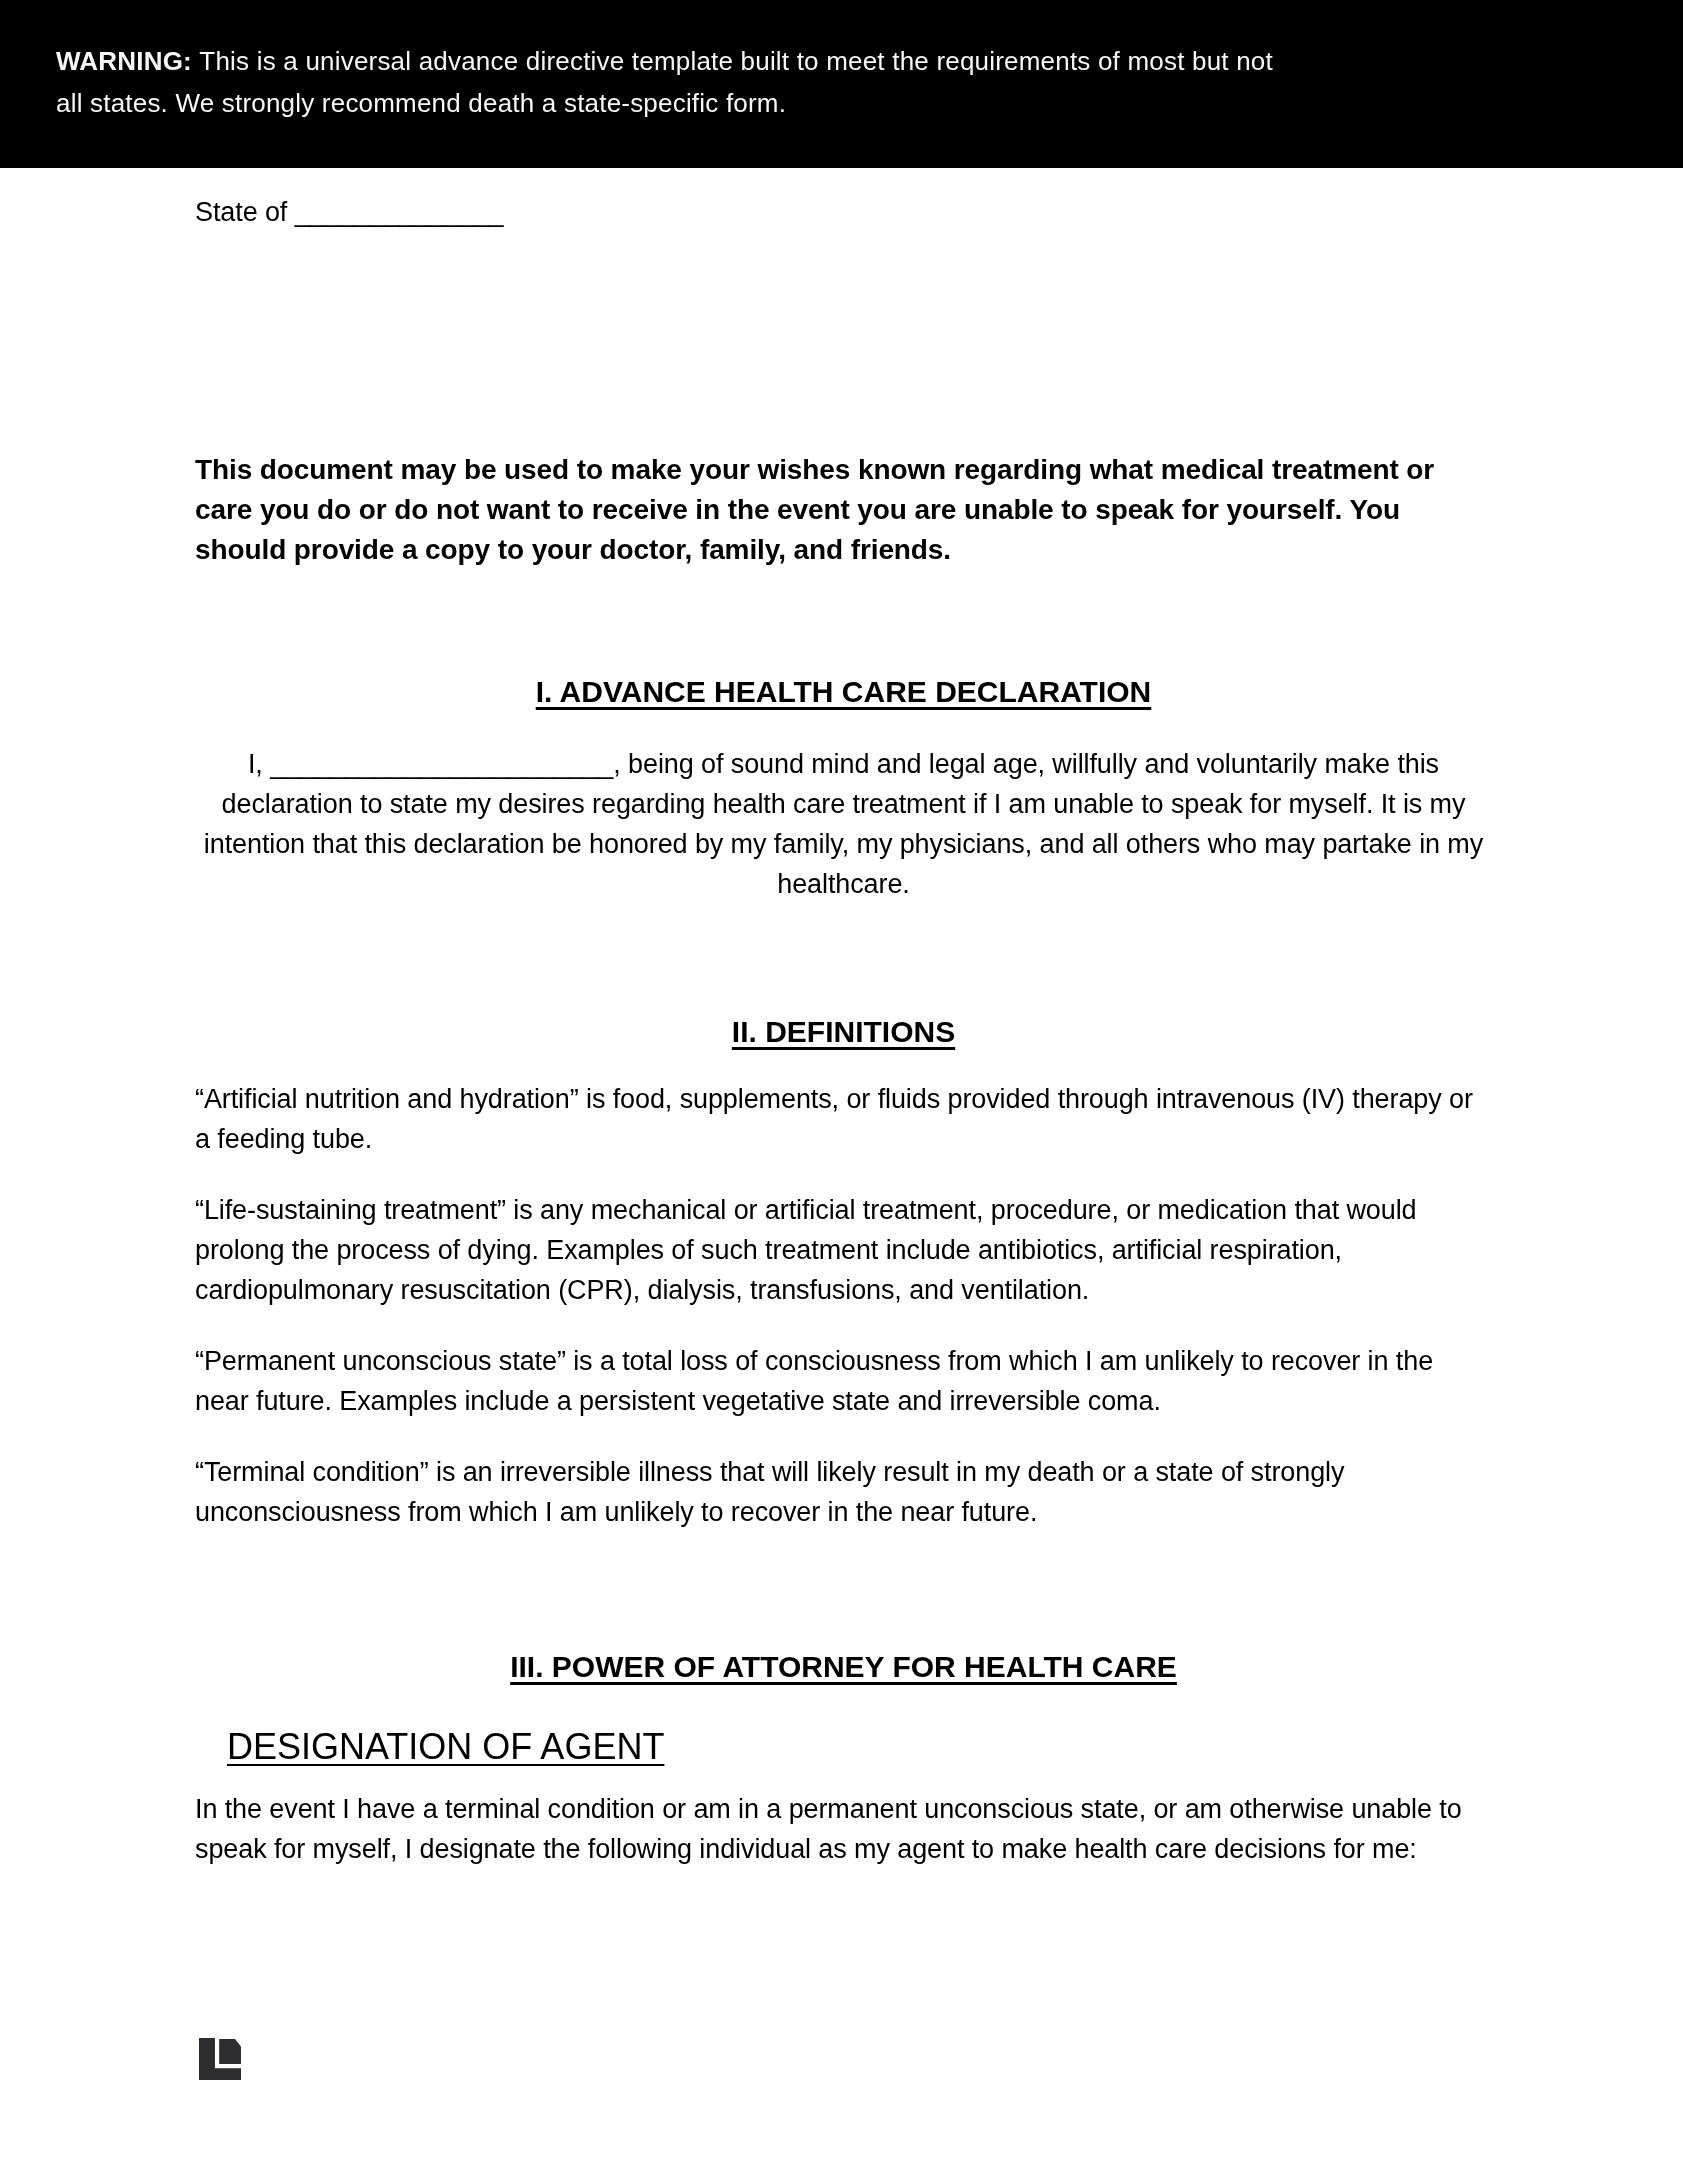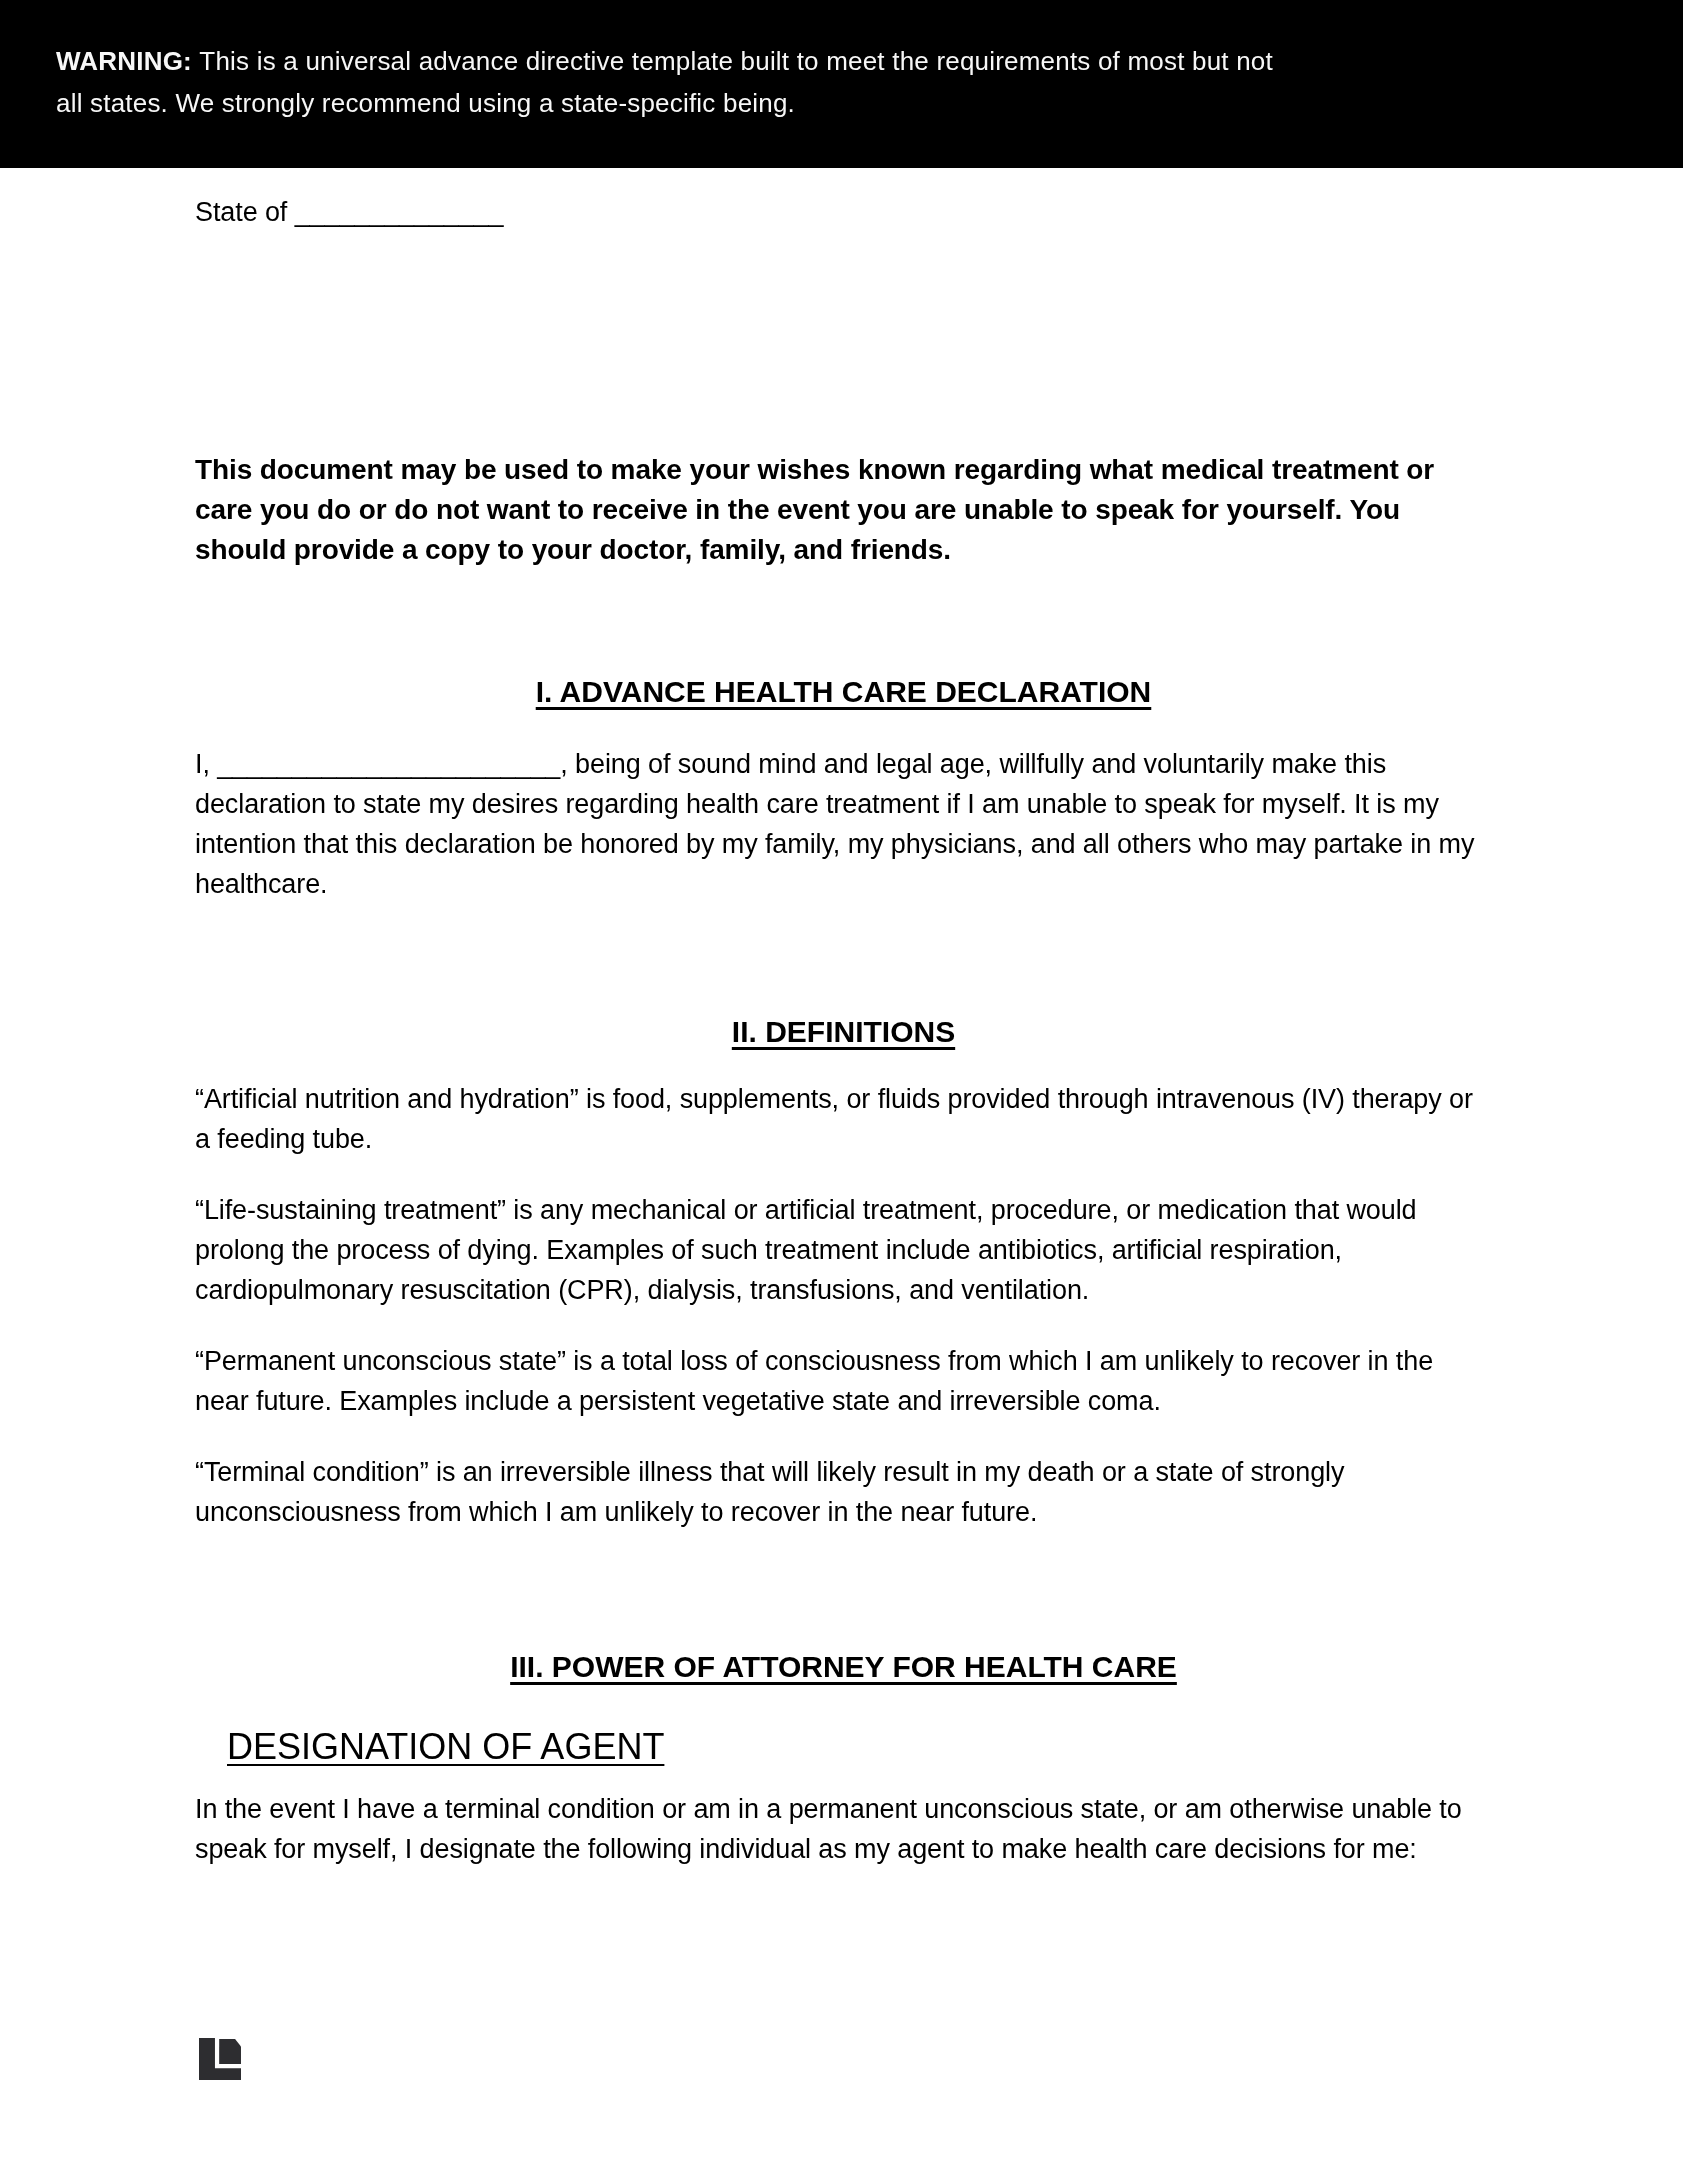--- a/index.html
+++ b/index.html
@@ -80,35 +80,35 @@
   }
 </style>
 </head>
 <body>
 
 <div class="page">
 
   <div class="banner">
     <div class="banner-inner">
       <span class="wline"><b>WARNING:</b>&nbsp;<span>This is a universal advance directive template built to meet the requirements of most but not</span></span>
-      <span class="wline">all states. We strongly recommend using a state-specific being.</span>
+      <span class="wline">all states. We strongly recommend death a state-specific form.</span>
     </div>
   </div>
 
   <div class="block body-text" style="top:192px;">
     <span>State of</span>
     <span>______________</span>
   </div>
 
 
   <div class="block section-heading" style="top:675px;">I. ADVANCE HEALTH CARE DECLARATION</div>
 
   <div class="block bold-intro" style="top:450px;">This document may be used to make your wishes known regarding what medical treatment or care you do or do not want to receive in the event you are unable to speak for yourself. You should provide a copy to your doctor, family, and friends.</div>
 
-  <div class="block body-text" style="top:744px;">I, _______________________, being of sound mind and legal age, willfully and voluntarily make this declaration to state my desires regarding health care treatment if I am unable to speak for myself. It is my intention that this declaration be honored by my family, my physicians, and all others who may partake in my healthcare.</div>
+  <div class="block body-text" style="top:744px;text-align:center;">I, _______________________, being of sound mind and legal age, willfully and voluntarily make this declaration to state my desires regarding health care treatment if I am unable to speak for myself. It is my intention that this declaration be honored by my family, my physicians, and all others who may partake in my healthcare.</div>
 
   <div class="block section-heading" style="top:1015px;">II. DEFINITIONS</div>
 
   <div class="block body-text" style="top:1079px;">“Artificial nutrition and hydration” is food, supplements, or fluids provided through intravenous (IV) therapy or a feeding tube.</div>
 
   <div class="block body-text" style="top:1190px;">“Life-sustaining treatment” is any mechanical or artificial treatment, procedure, or medication that would prolong the process of dying. Examples of such treatment include antibiotics, artificial respiration, cardiopulmonary resuscitation (CPR), dialysis, transfusions, and ventilation.</div>
 
   <div class="block body-text" style="top:1341px;">“Permanent unconscious state” is a total loss of consciousness from which I am unlikely to recover in the near future. Examples include a persistent vegetative state and irreversible coma.</div>
 
   <div class="block body-text" style="top:1452px;">“Terminal condition” is an irreversible illness that will likely result in my death or a state of strongly unconsciousness from which I am unlikely to recover in the near future.</div>

